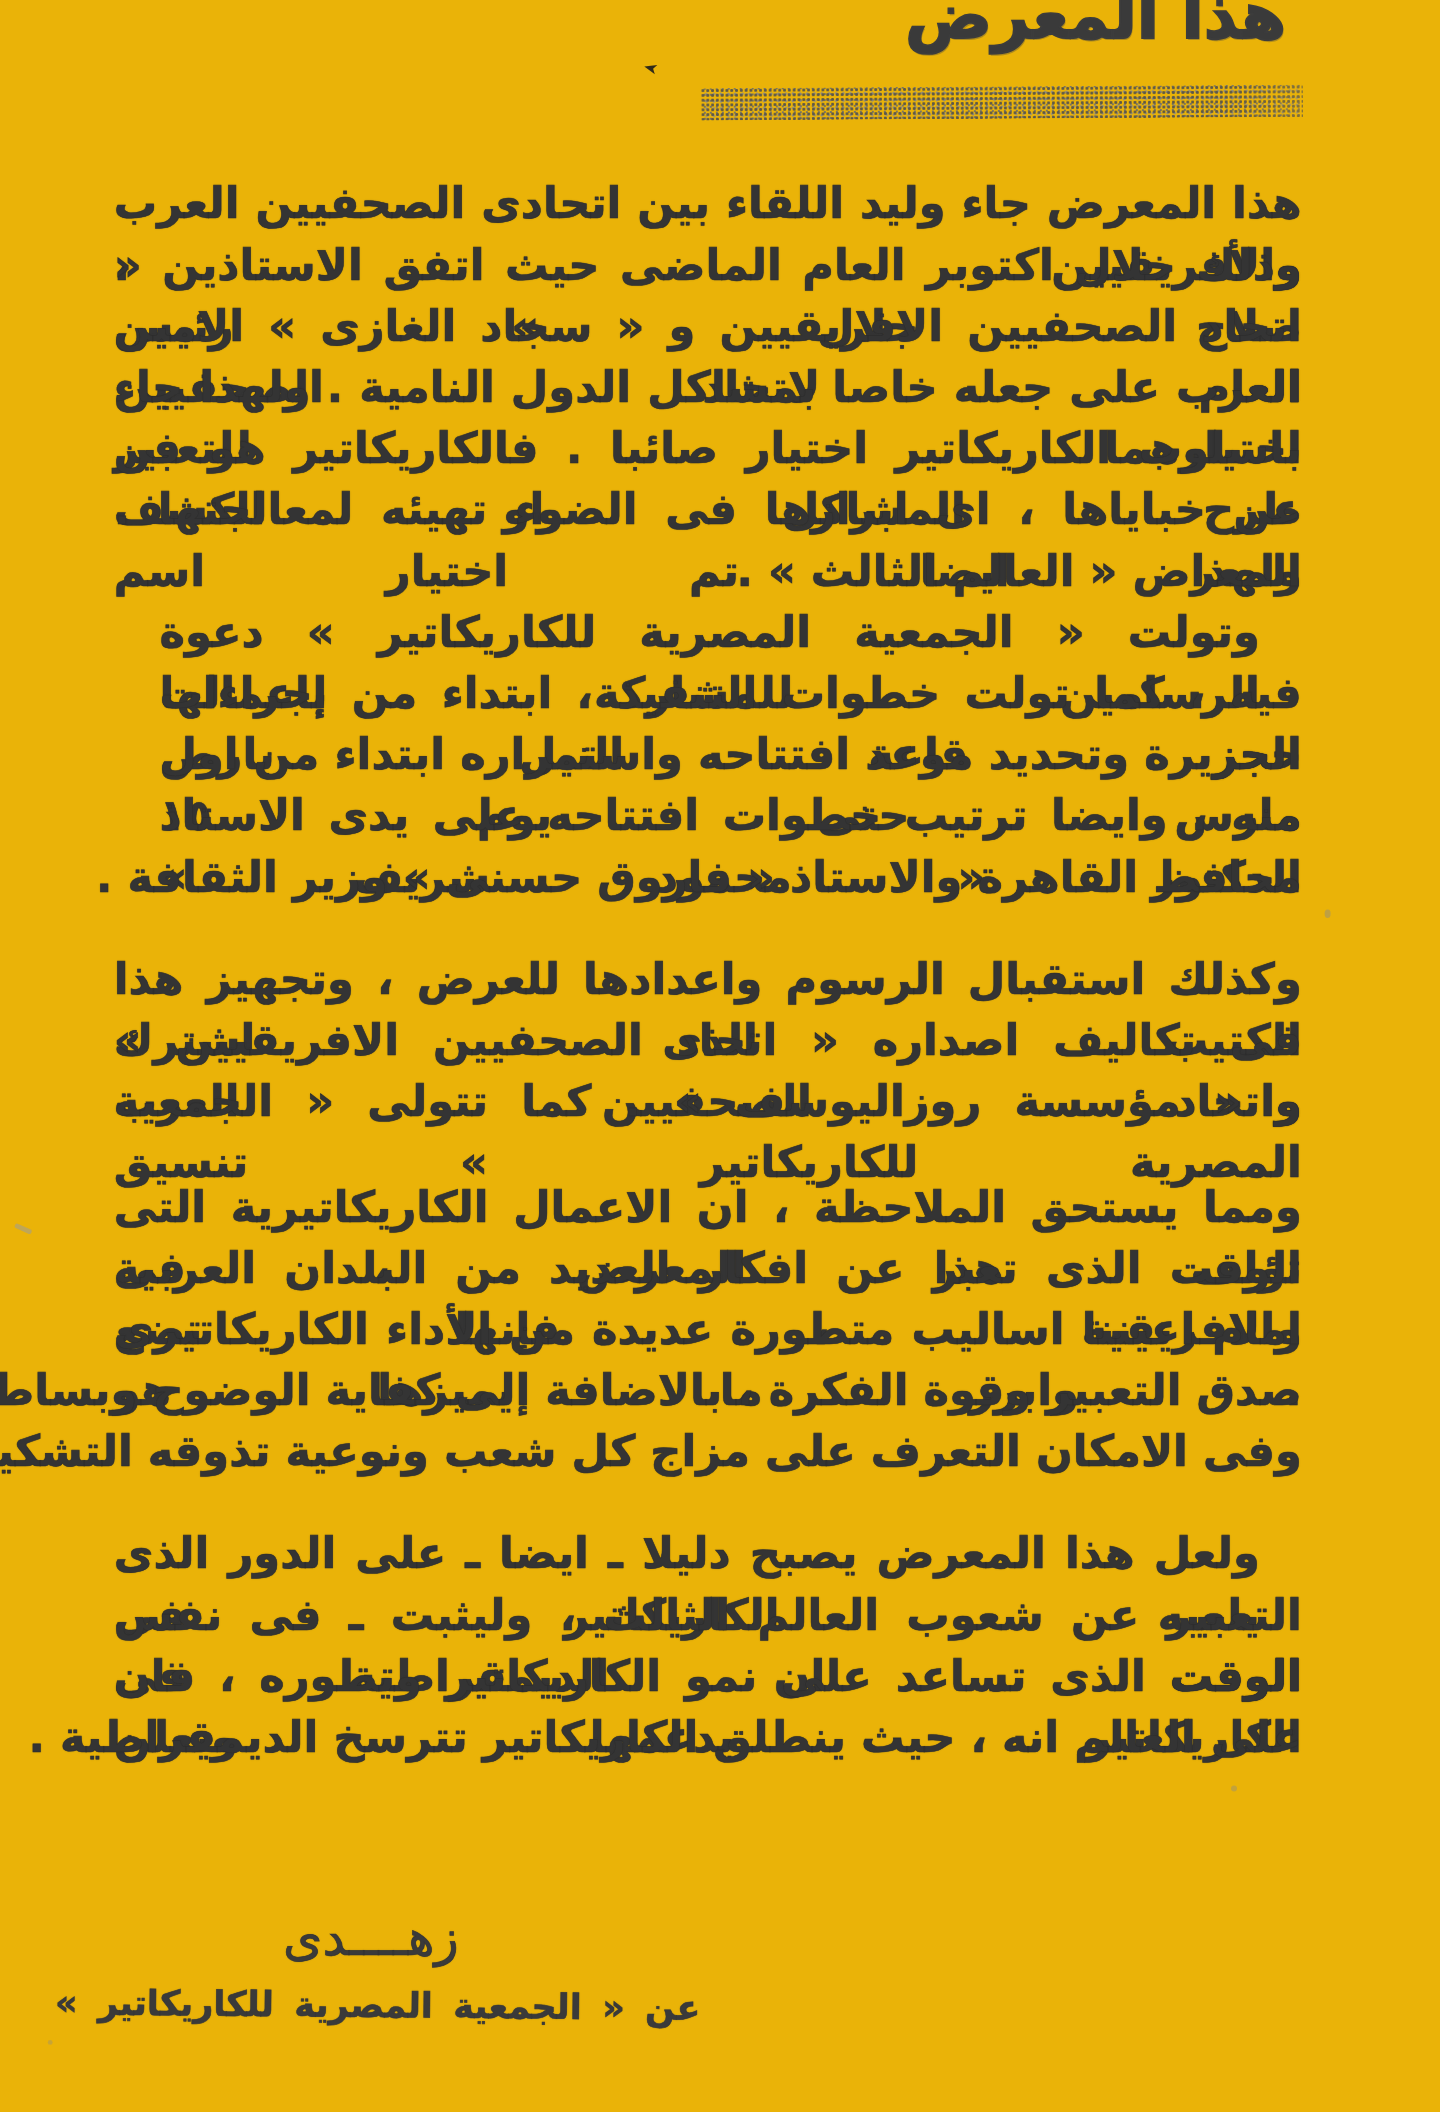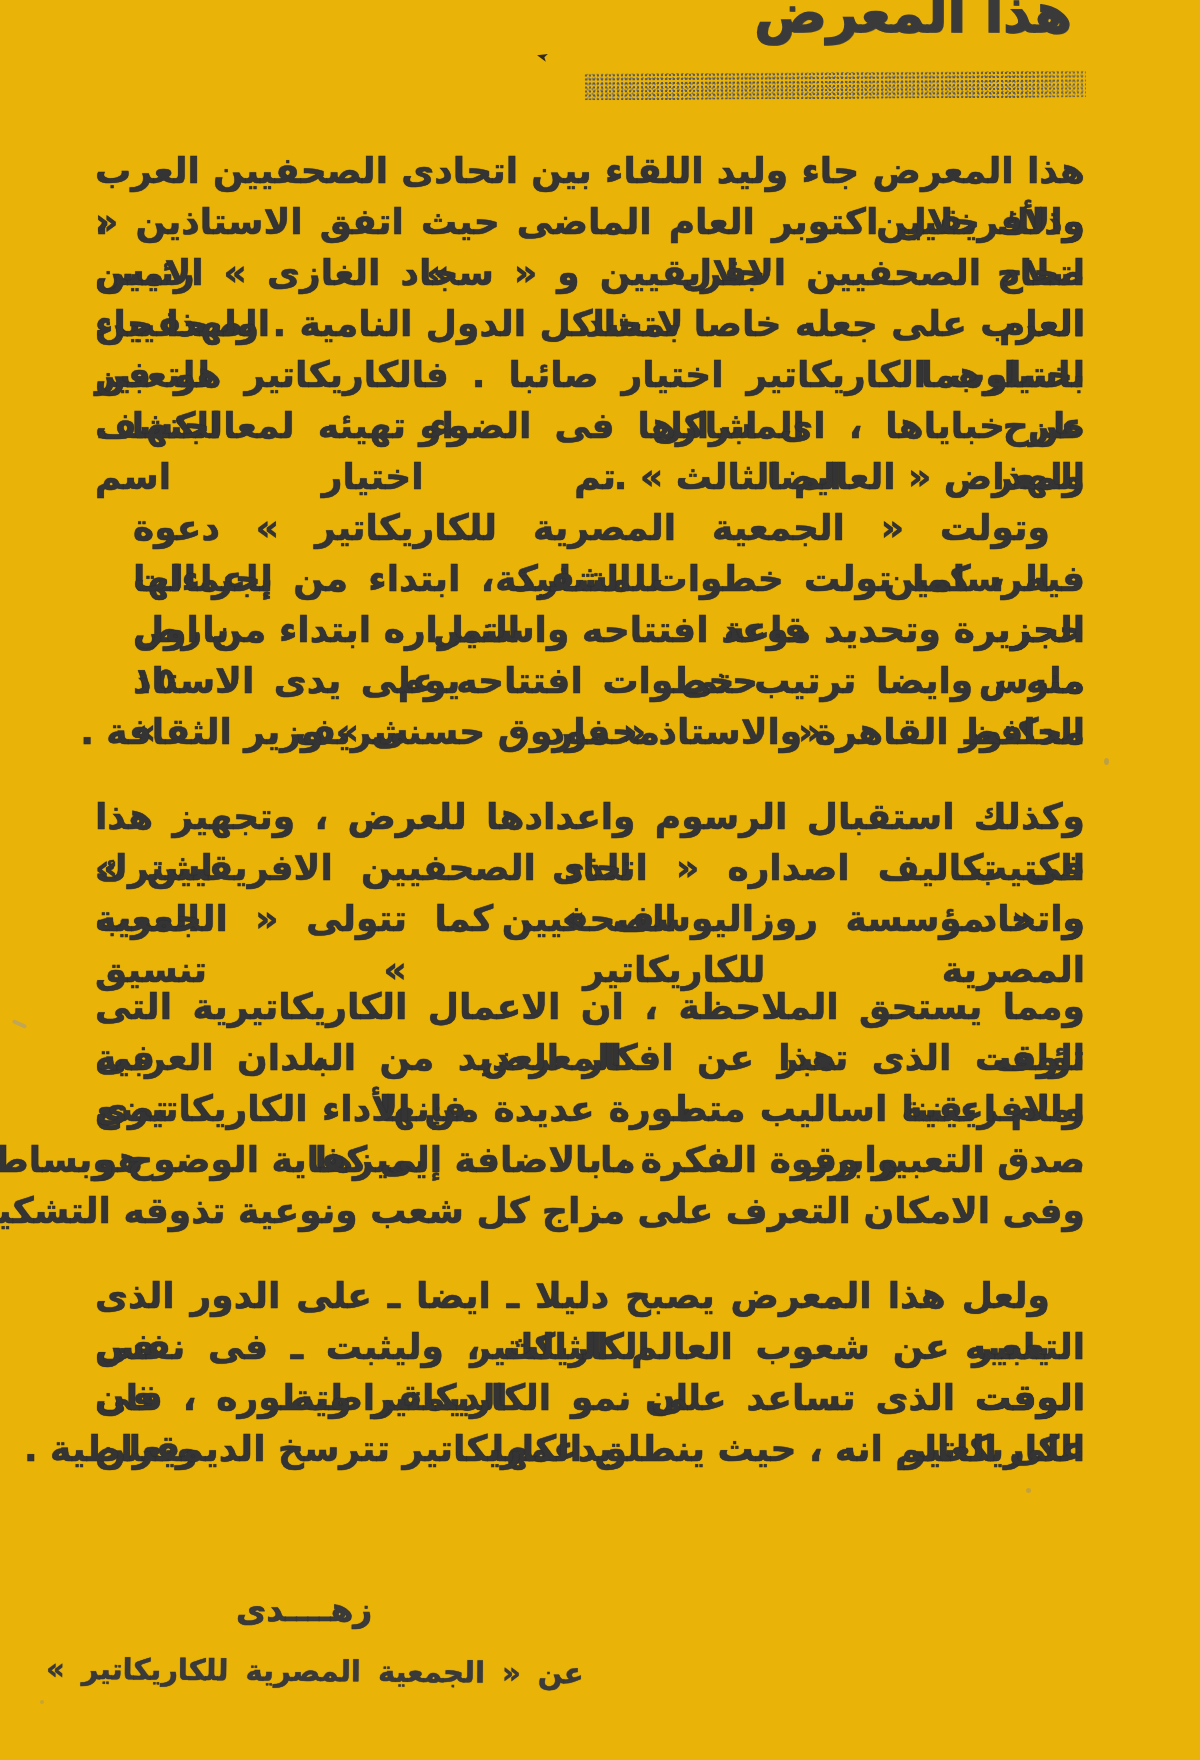--- a/index.html
+++ b/index.html
@@ -67,21 +67,21 @@
     overflow:visible;
     white-space:nowrap;
   }
   .line.jline{white-space:normal;text-align:justify;text-align-last:justify;}
   .line.rline{text-align:right;}
   .line.lline{text-align:left;}
   
   .sig-name{
     position:absolute;
     left:236px;top:1590px;
-    font-size:33px;font-weight:bold;
+    font-size:42px;font-weight:normal;
     color:#3a3a3a;
     -webkit-text-stroke:.6px rgba(50,50,50,.85);
     text-shadow:0 0 1px rgba(60,60,60,.8);
     white-space:nowrap;
   }
   .sig-org{
     position:absolute;
     left:46px;top:1654px;
     font-size:29px;font-weight:bold;
     word-spacing:7px;

